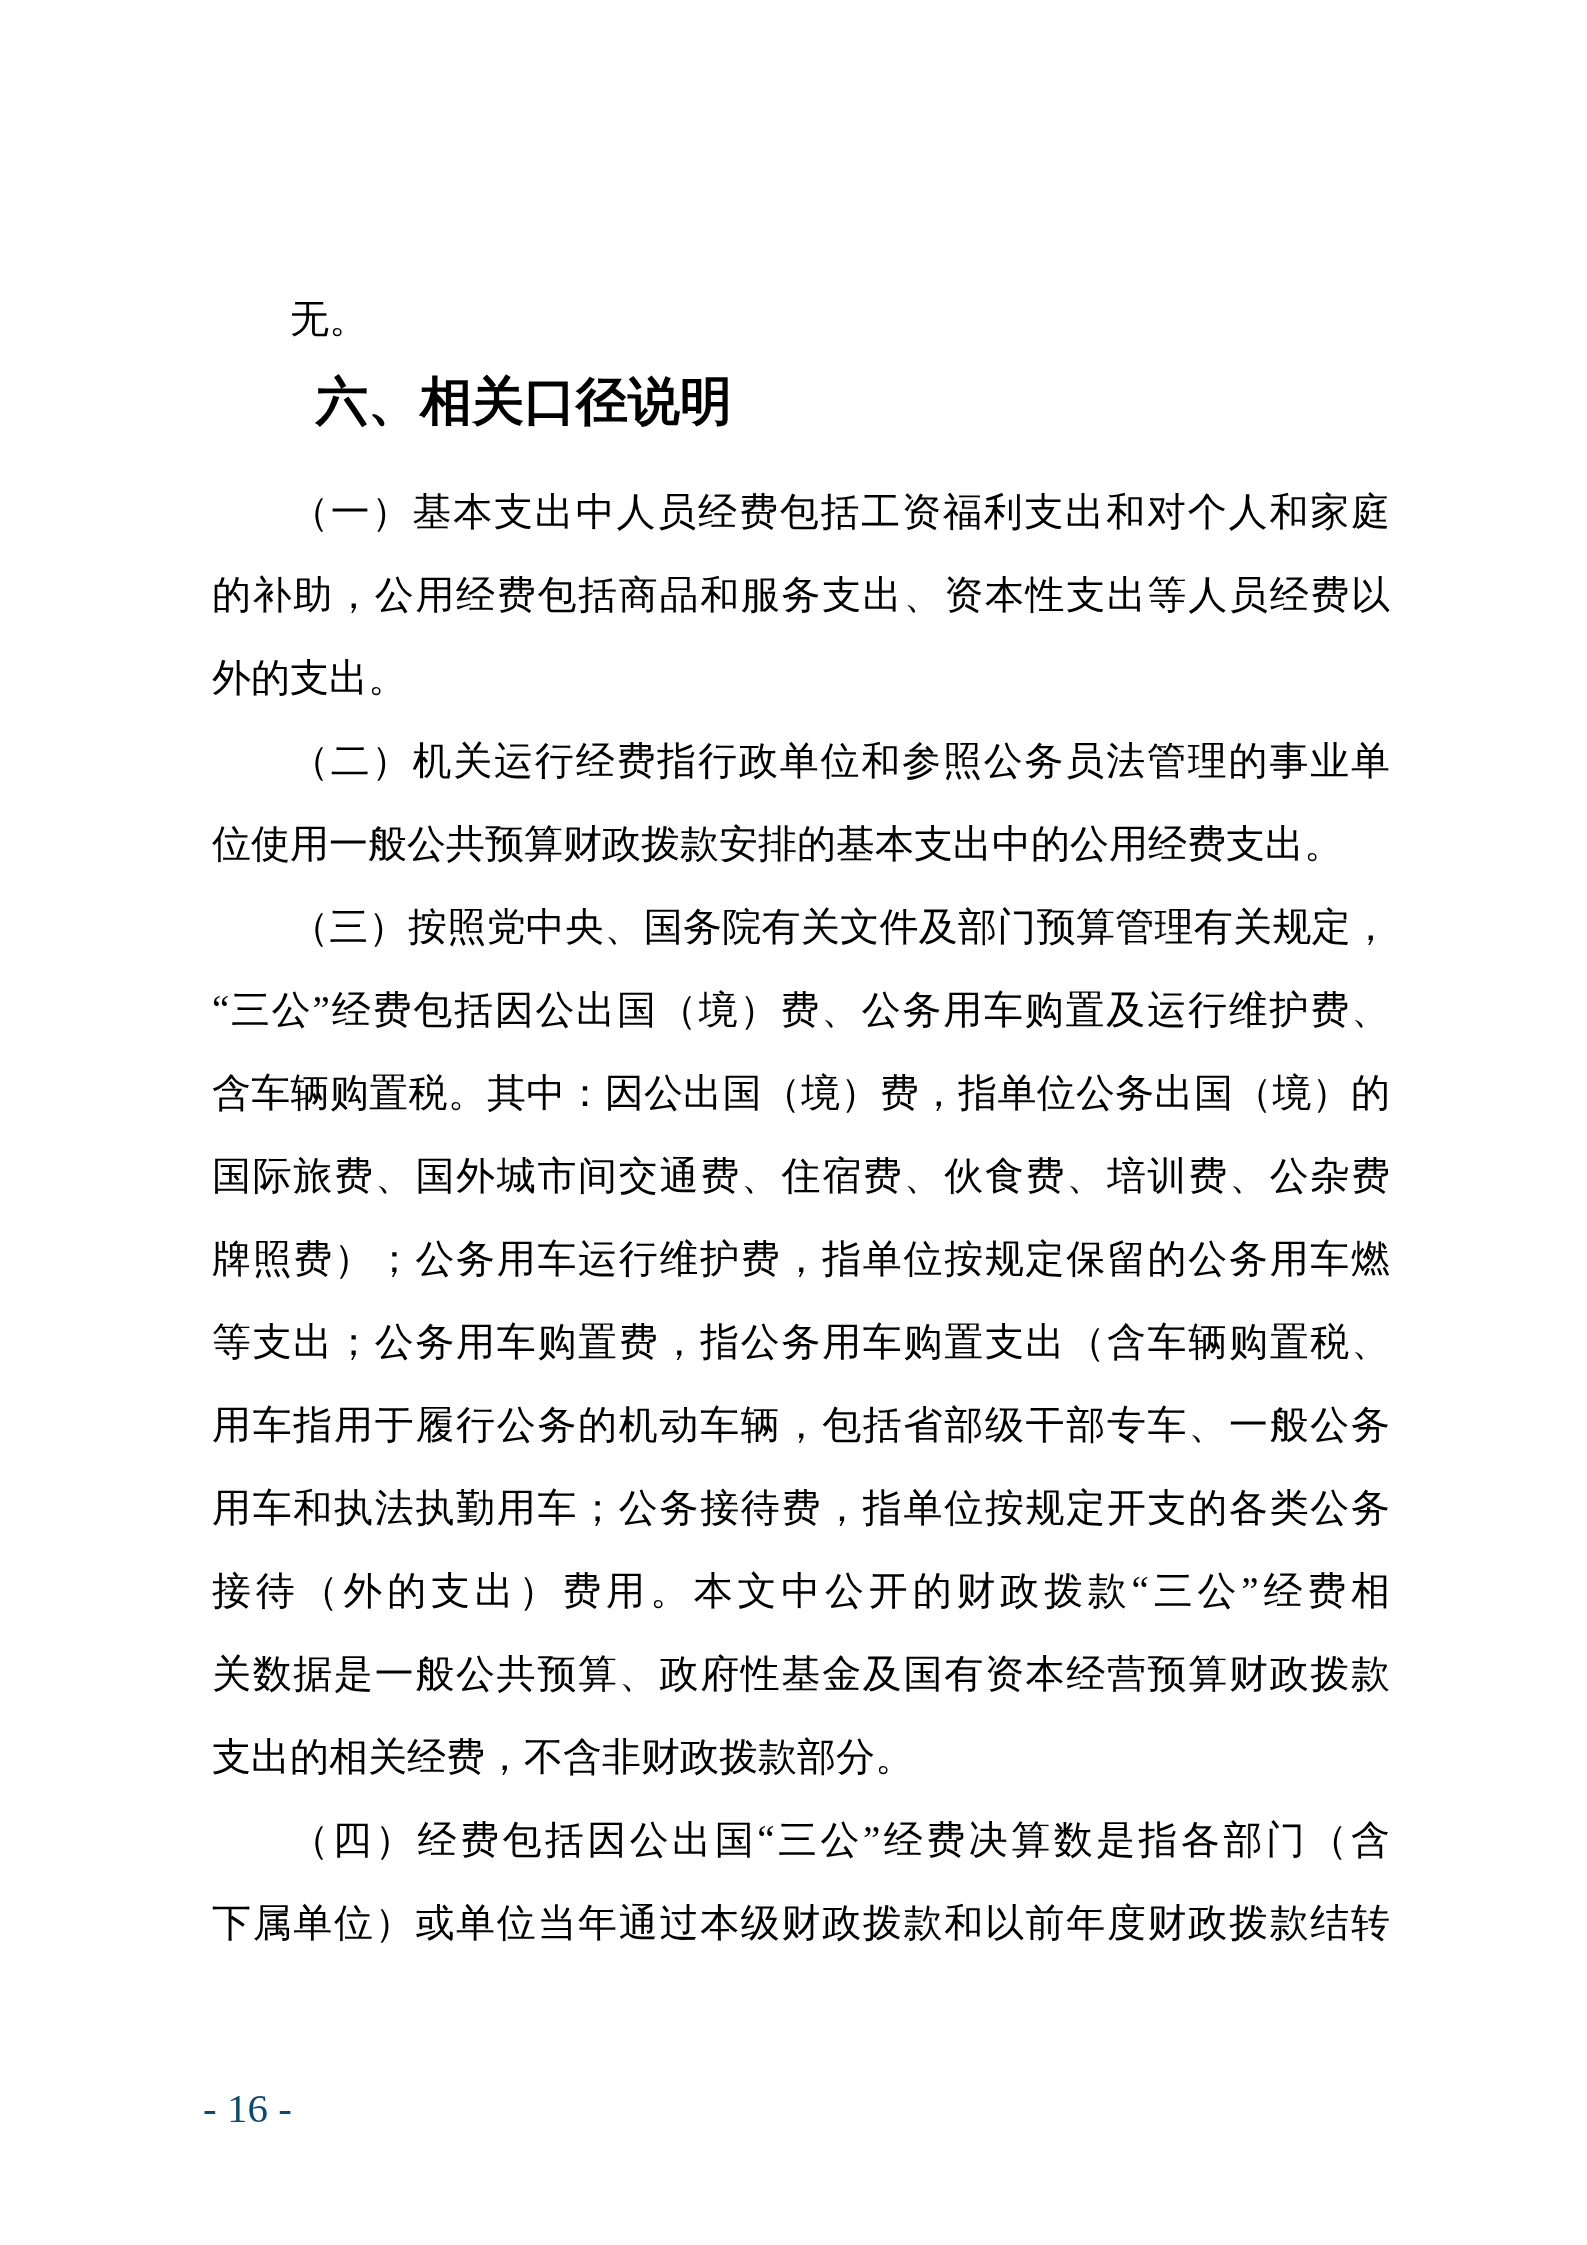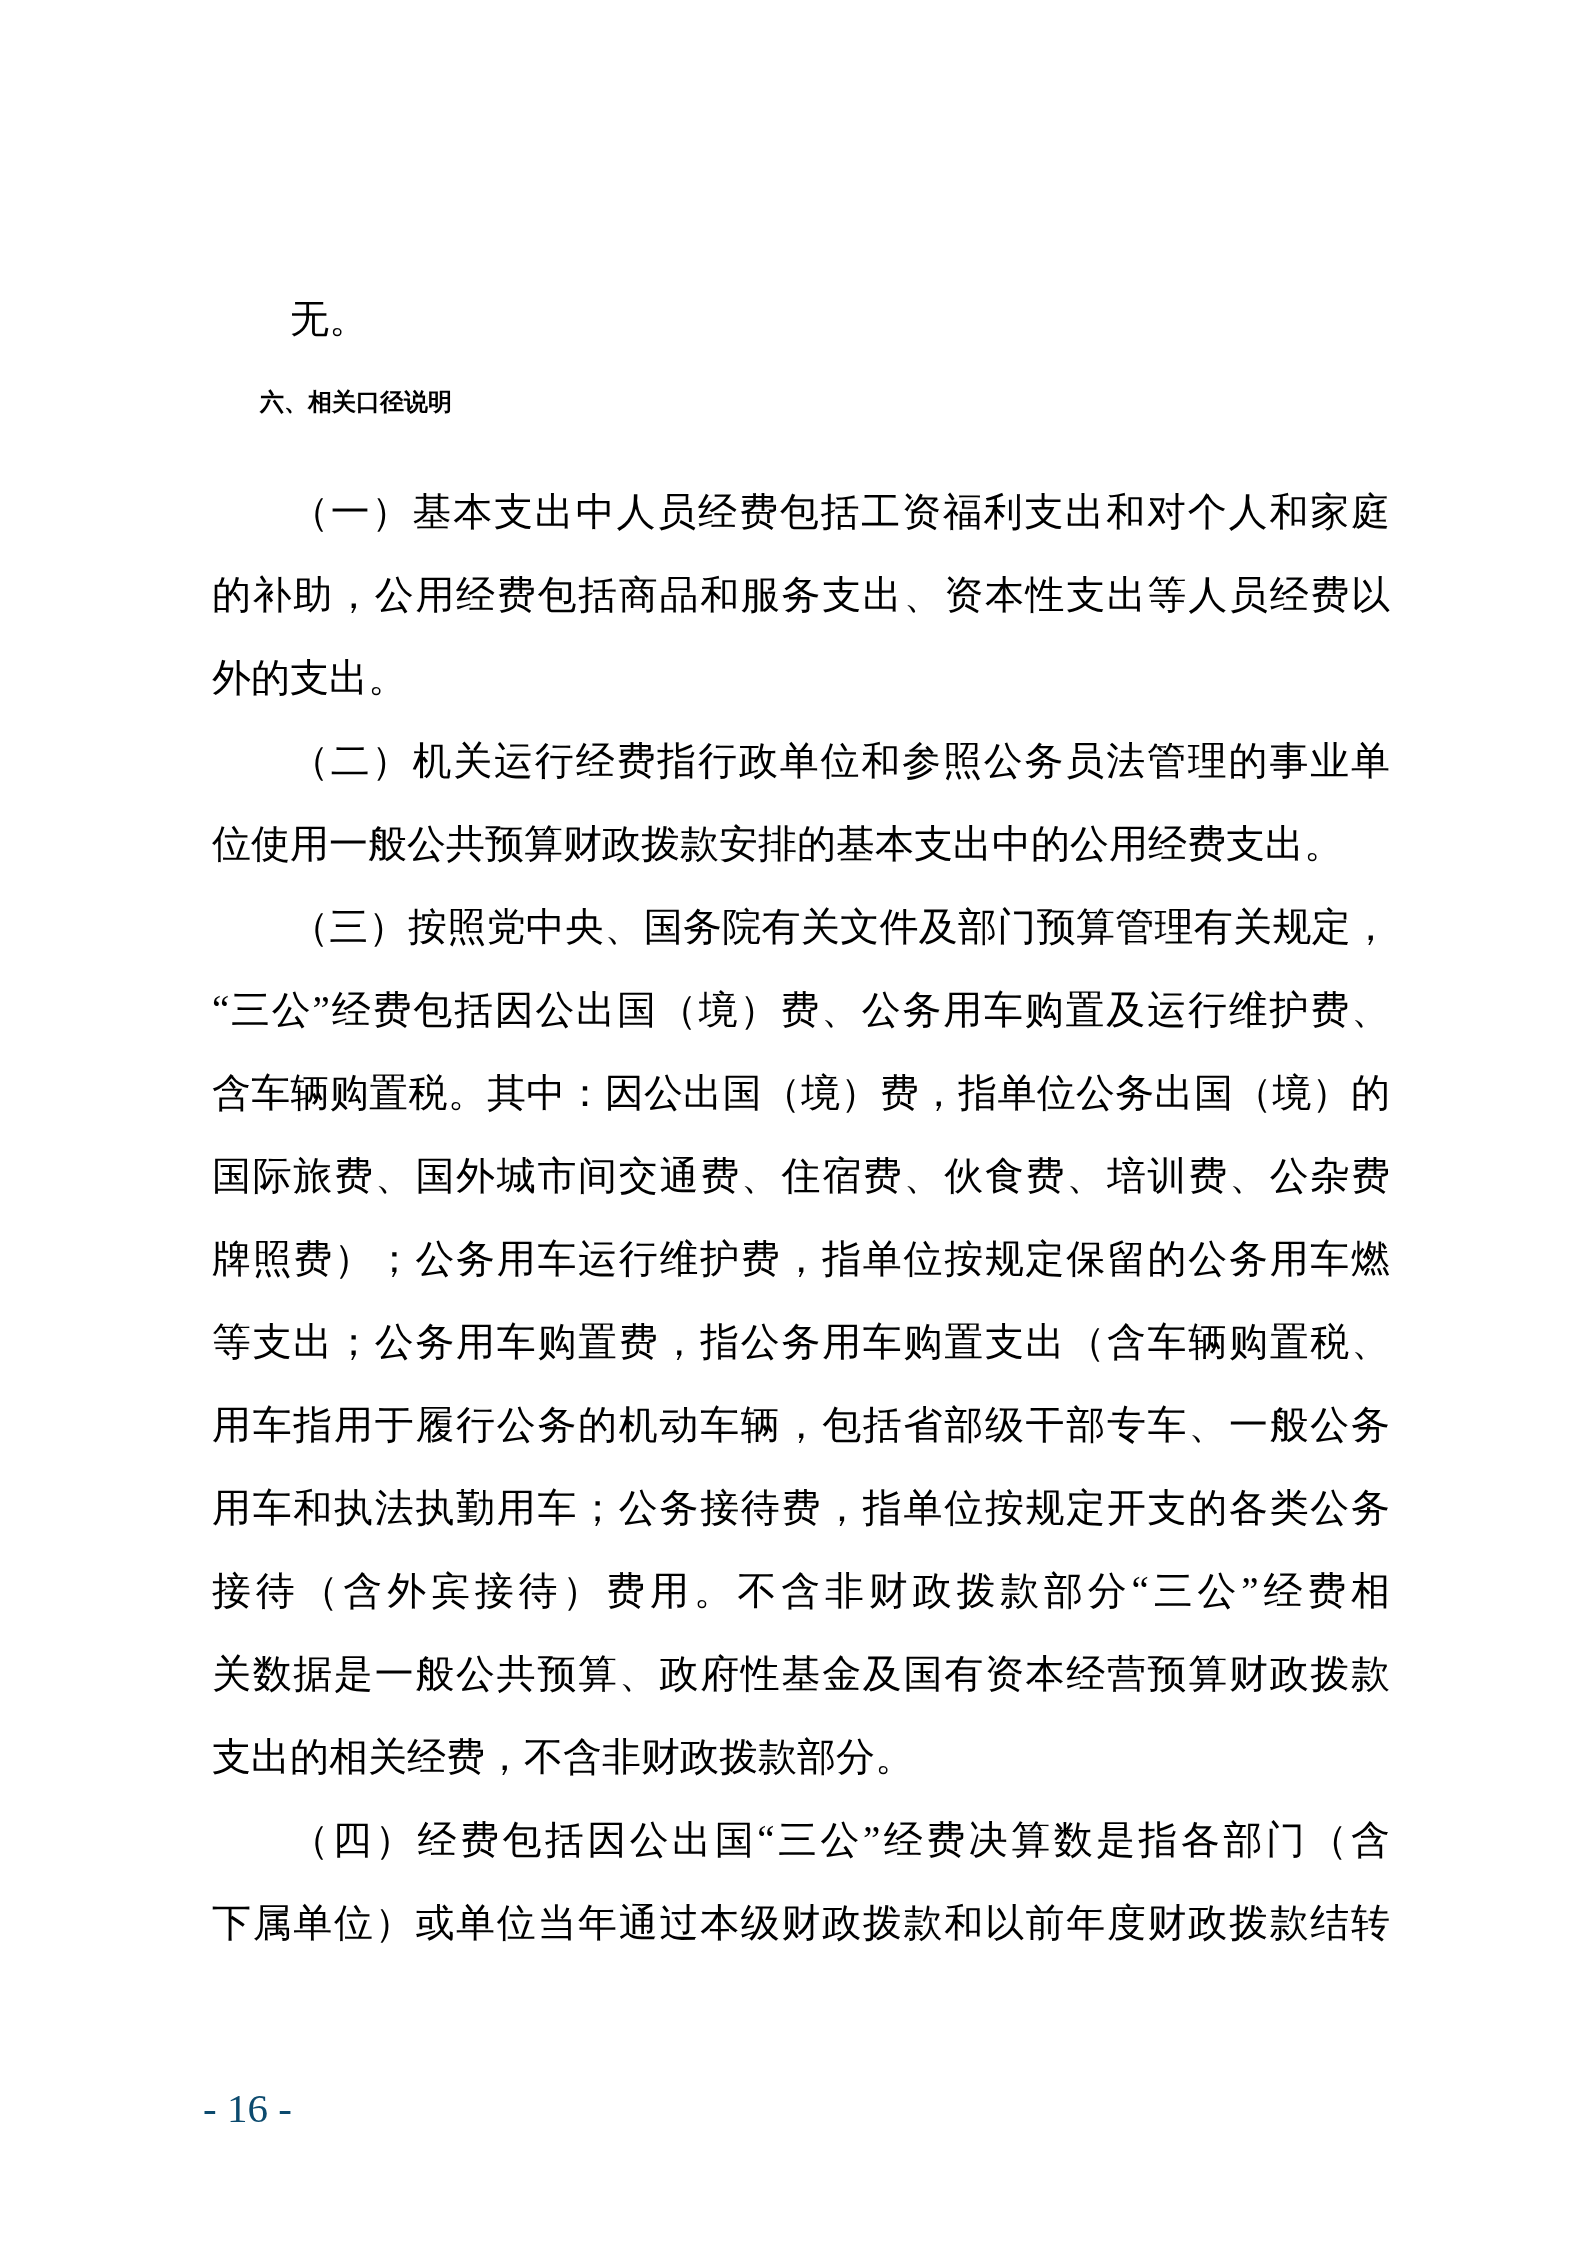--- a/index.html
+++ b/index.html
@@ -42,21 +42,21 @@
     margin: 0;
     text-indent: 2em;
     text-align: left;
     text-align-last: left;
   }
   .heading {
     margin: 0 0 27px 0;
     padding: 0;
     font-family: "Liberation Sans", "DejaVu Sans", sans-serif;
     font-weight: 700;
-    font-size: 24px;
+    font-size: 52px;
     line-height: 83px;
     text-indent: 2em;
     text-align: left;
     text-align-last: left;
   }
   .page-number {
     position: absolute;
     left: 203px;
     top: 2083px;
     font-family: "Liberation Serif", "DejaVu Serif", serif;
@@ -83,21 +83,21 @@
     <p class="line end">位使用一般公共预算财政拨款安排的基本支出中的公用经费支出。</p>
 
     <p class="line first">（三）按照党中央、国务院有关文件及部门预算管理有关规定，</p>
     <p class="line">“三公”经费包括因公出国（境）费、公务用车购置及运行维护费、</p>
     <p class="line">含车辆购置税。其中：因公出国（境）费，指单位公务出国（境）的</p>
     <p class="line">国际旅费、国外城市间交通费、住宿费、伙食费、培训费、公杂费</p>
     <p class="line">牌照费）；公务用车运行维护费，指单位按规定保留的公务用车燃</p>
     <p class="line">等支出；公务用车购置费，指公务用车购置支出（含车辆购置税、</p>
     <p class="line">用车指用于履行公务的机动车辆，包括省部级干部专车、一般公务</p>
     <p class="line">用车和执法执勤用车；公务接待费，指单位按规定开支的各类公务</p>
-    <p class="line">接待（含外宾接待）费用。不含非财政拨款部分“三公”经费相</p>
+    <p class="line">接待（外的支出）费用。本文中公开的财政拨款“三公”经费相</p>
     <p class="line">关数据是一般公共预算、政府性基金及国有资本经营预算财政拨款</p>
     <p class="line end">支出的相关经费，不含非财政拨款部分。</p>
 
     <p class="line first">（四）经费包括因公出国“三公”经费决算数是指各部门（含</p>
     <p class="line">下属单位）或单位当年通过本级财政拨款和以前年度财政拨款结转</p>
 
   </div>
 
   <div class="page-number">- 16 -</div>
 </div>

